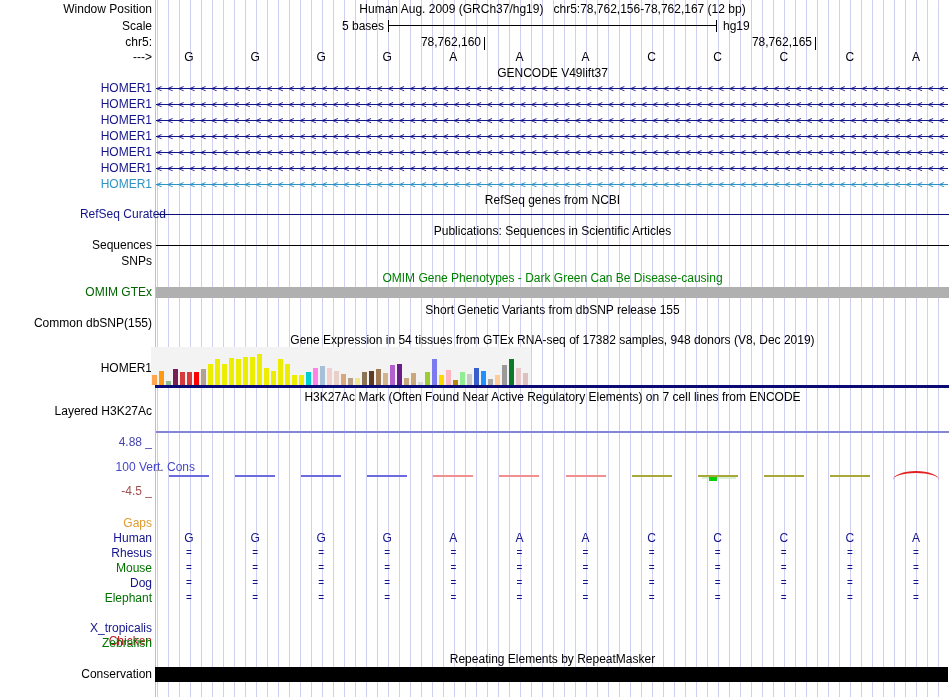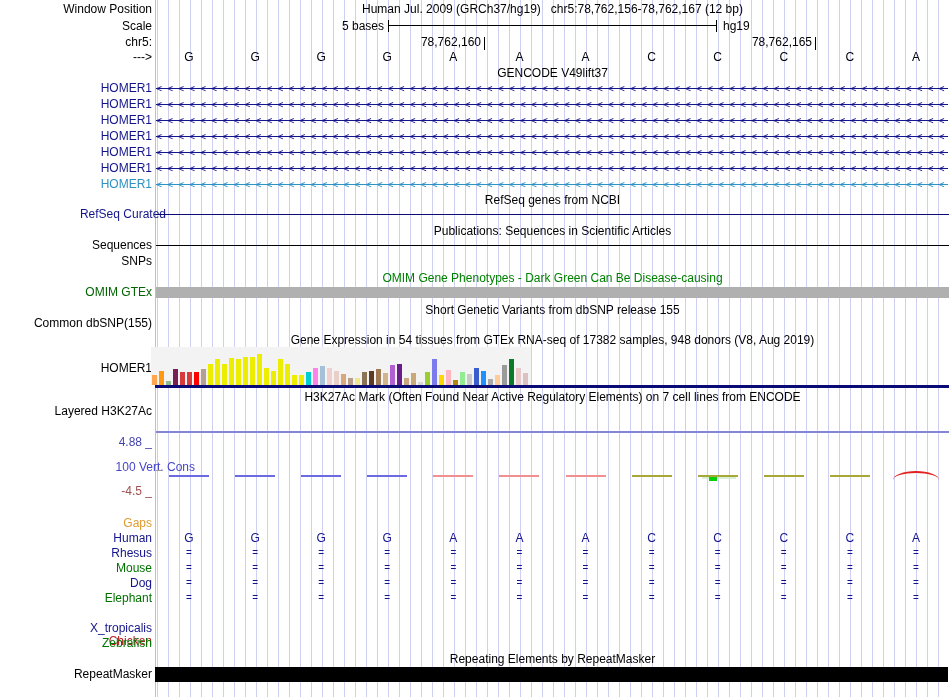--- a/index.html
+++ b/index.html
@@ -38,21 +38,21 @@
 </style>
 </head>
 <body>
 
 <div id="browser">
   <div id="grid"></div>
   <div id="left-border"></div>
 
   <div class="lbl" style="top:2px;">Window Position</div>
   <div class="ttl" style="top:2px;">
-    <span>Human Jul. 2009 (GRCh37/hg19)</span>&nbsp;&nbsp;&nbsp;<span>chr5:78,762,156-78,762,167 (12 bp)</span>
+    <span>Human Aug. 2009 (GRCh37/hg19)</span>&nbsp;&nbsp;&nbsp;<span>chr5:78,762,156-78,762,167 (12 bp)</span>
   </div>
 
   <div class="lbl" style="top:19px;">Scale</div>
   <div style="position:absolute; left:254px; top:19px; width:130px; text-align:right; line-height:14px;">5 bases</div>
   <div class="hline" style="left:388px; top:25px; width:328px; background:#000;"></div>
   <div class="tick" style="left:388px; top:20px; height:12px;"></div>
   <div class="tick" style="left:716px; top:20px; height:12px;"></div>
   <div style="position:absolute; left:723px; top:19px; line-height:14px;">hg19</div>
 
   <div class="lbl" style="top:35px;">chr5:</div>
@@ -128,21 +128,21 @@
 
   <div class="lbl" style="top:254px;">SNPs</div>
 
   <div class="ttl" style="top:271px; color:#008000;">OMIM Gene Phenotypes - Dark Green Can Be Disease-causing</div>
   <div class="lbl" style="top:285px; color:#006400;">OMIM GTEx</div>
   <div style="position:absolute; left:156px; top:287px; width:793px; height:11px; background:#b0b0b0;"></div>
 
   <div class="ttl" style="top:303px;">Short Genetic Variants from dbSNP release 155</div>
   <div class="lbl" style="top:316px;">Common dbSNP(155)</div>
 
-  <div class="ttl" style="top:333px;">Gene Expression in 54 tissues from GTEx RNA-seq of 17382 samples, 948 donors (V8, Aug 2019)</div>
+  <div class="ttl" style="top:333px;">Gene Expression in 54 tissues from GTEx RNA-seq of 17382 samples, 948 donors (V8, Dec 2019)</div>
   <div class="lbl" style="top:361px;">HOMER1</div>
   <div id="gtex-chart">
       <div class="bar" style="height:10px; background:#ffa54f;"></div>
       <div class="bar" style="height:14px; background:#ff9912;"></div>
       <div class="bar" style="height:4px; background:#8fbc8f;"></div>
       <div class="bar" style="height:16px; background:#7a1f52;"></div>
       <div class="bar" style="height:13px; background:#d63a3a;"></div>
       <div class="bar" style="height:13px; background:#d63a3a;"></div>
       <div class="bar" style="height:13px; background:#ff0000;"></div>
       <div class="bar" style="height:16px; background:#b3a090;"></div>
@@ -320,15 +320,15 @@
         <span>=</span>
         <span>=</span>
         <span>=</span>
       </div>
       <div class="lbl" style="top:634px; color:#b91c1c;">Chicken</div>
       <div class="lbl" style="top:621px; color:#14148c;">X_tropicalis</div>
       <div class="lbl" style="top:636px; color:#007200;">Zebrafish</div>
     </div>
 
   <div class="ttl" style="top:652px;">Repeating Elements by RepeatMasker</div>
-  <div class="lbl" style="top:667px;">RepeatMasker</div>
+  <div class="lbl" style="top:667px;">Conservation</div>
   <div style="position:absolute; left:155px; top:667px; width:793px; height:15px; background:#000;"></div>
 </div>
 
 </body></html>

